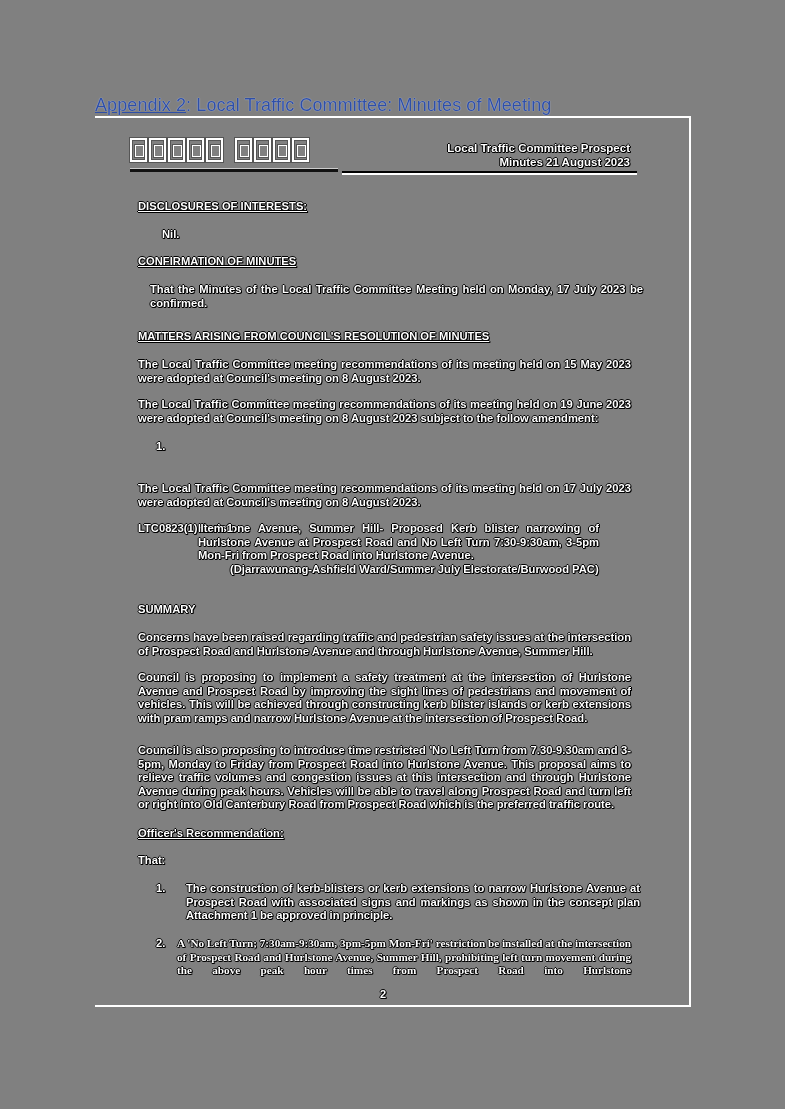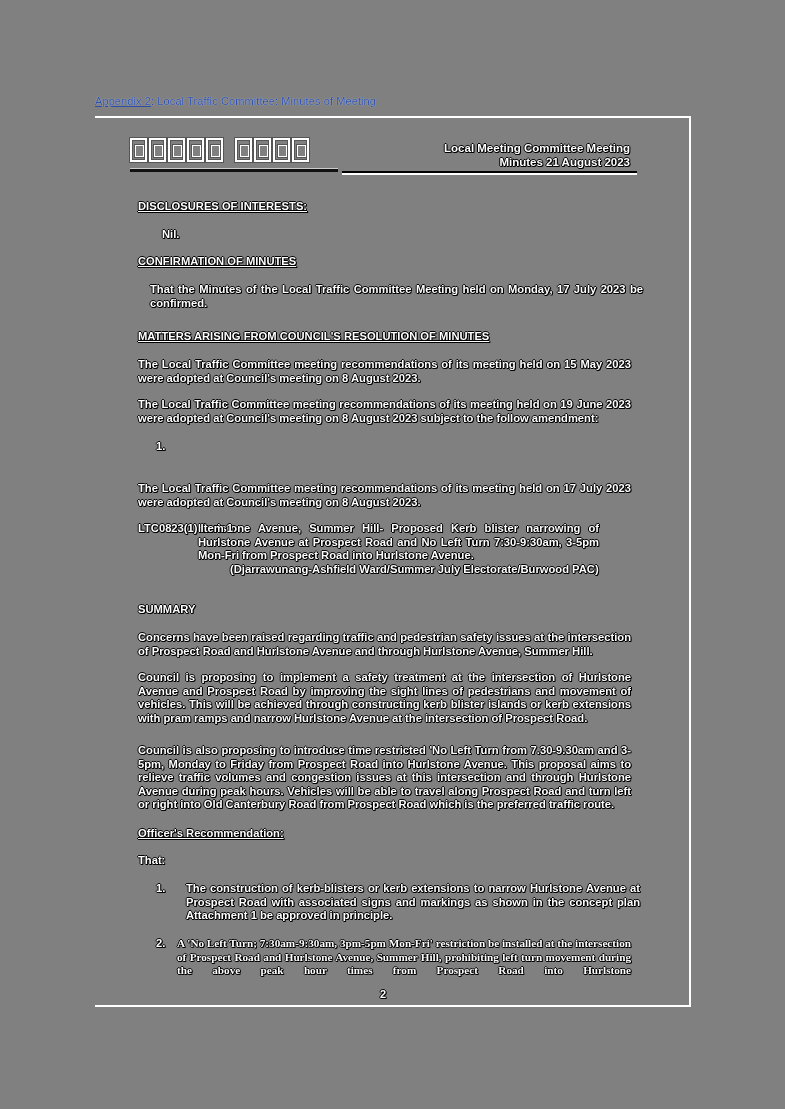--- a/index.html
+++ b/index.html
@@ -6,21 +6,21 @@
     body {
       width: 785px; height: 1109px;
       background: #808080;
       position: relative;
       overflow: hidden;
       font-family: "Liberation Sans", sans-serif;
     }
     .appendix-title {
       position: absolute; left: 95px; top: 95px;
       font-family: "Liberation Sans", sans-serif;
-      font-size: 11px; color: #2e4fa8;
+      font-size: 18px; color: #2e4fa8;
       letter-spacing: 0.1px;
       text-shadow: 0 0 1px #d8e0ff;
     }
     .appendix-title .u { text-decoration: underline; }
     .frame-top { position: absolute; left: 95px; top: 116px; width: 596px; height: 2px; background: #fff; }
     .frame-right { position: absolute; left: 689px; top: 116px; width: 2px; height: 891px; background: #fff; }
     .frame-bottom { position: absolute; left: 95px; top: 1005px; width: 596px; height: 2px; background: #fff; }
 
     .t {
       color: #fff;
@@ -82,21 +82,21 @@
   <div class="g"></div>
   <div class="sp"></div>
   <div class="g"></div>
   <div class="g"></div>
   <div class="g"></div>
   <div class="g"></div>
 </div>
 <div class="logo-rule"></div>
 
 <div class="hdr-right t">
-  <div>Local Meeting Committee Meeting</div>
+  <div>Local Traffic Committee Prospect</div>
   <div>Minutes 21 August 2023</div>
 </div>
 <div class="hdr-rule"></div>
 
 <div class="body t">
   <p class="h abs" style="top:0px;">DISCLOSURES OF INTERESTS:</p>
   <p class="abs" style="top:28px;margin-left:24px;">Nil.</p>
   <p class="h abs" style="top:55px;">CONFIRMATION OF MINUTES</p>
   <p class="abs" style="top:83px; width:493px;margin-left:12px;">That the Minutes of the Local Traffic Committee Meeting held on Monday, 17 July 2023 be confirmed.</p>
 

